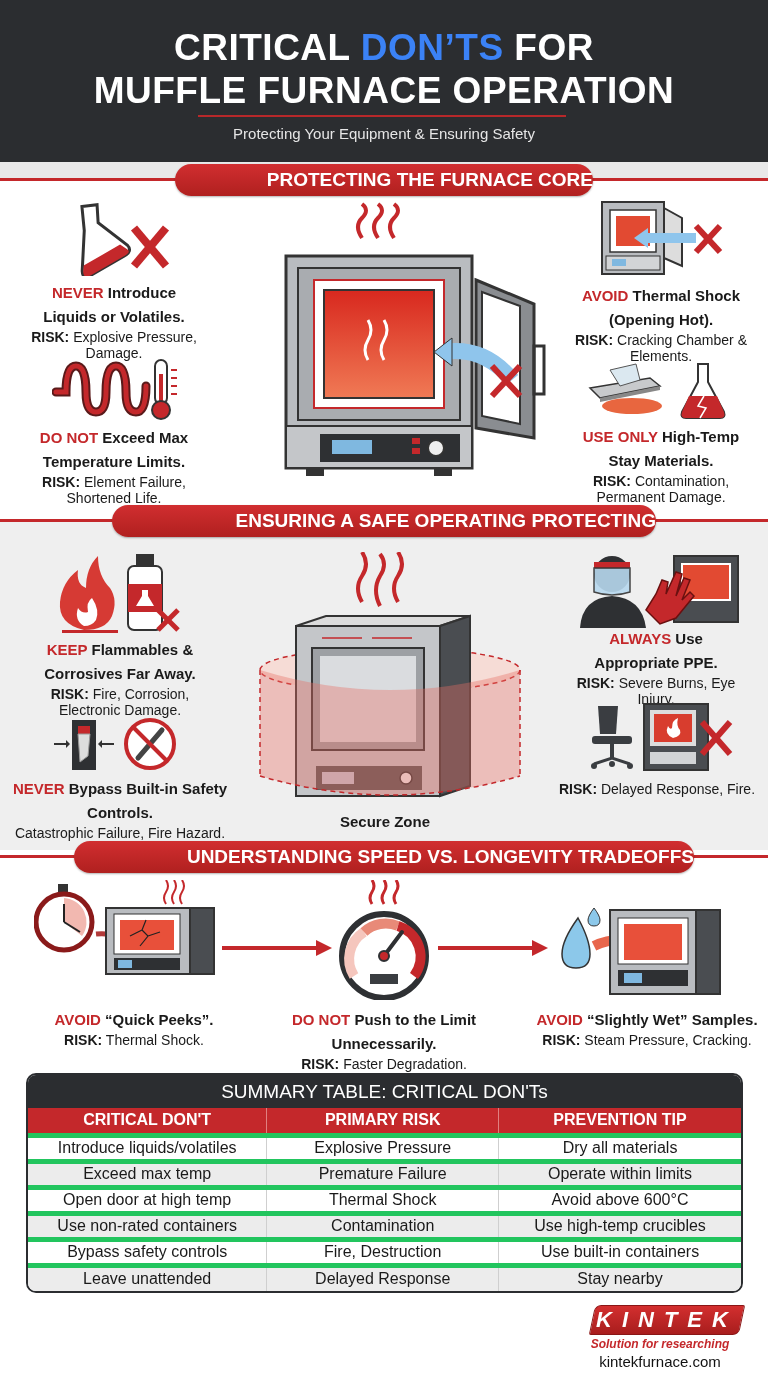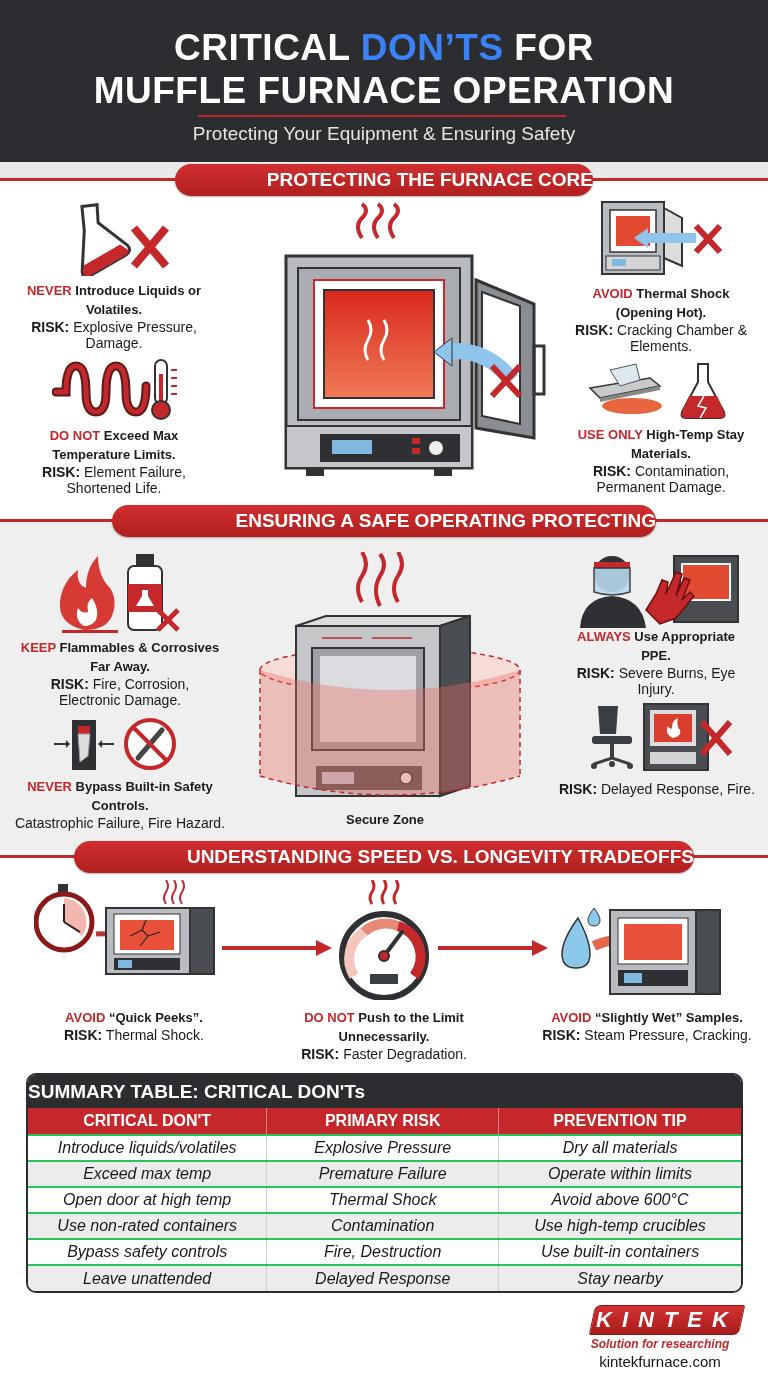--- a/index.html
+++ b/index.html
@@ -5,41 +5,41 @@
   * { box-sizing: border-box; margin: 0; padding: 0; }
   html, body { width: 768px; height: 1376px; overflow: hidden; }
   body { font-family: "Liberation Sans", "DejaVu Sans", sans-serif; background: #ffffff; color: #1a1a1a; position: relative; }
 
   .header { position: absolute; left: 0; top: 0; width: 768px; height: 162px; background: #2b2d30; text-align: center; }
   .title { position: absolute; left: 0; right: 0; font-weight: 700; color: #fff; font-size: 37px; letter-spacing: 0.5px; line-height: 40px; }
   .title.l1 { top: 28px; }
   .title.l2 { top: 71px; }
   .title .accent { color: #3b82f6; }
   .title-rule { position: absolute; left: 198px; top: 115px; width: 368px; height: 2px; background: #b8282a; }
-  .subtitle { position: absolute; left: 0; right: 0; top: 122px; color: #e6e6e6; font-size: 19px; line-height: 24px; }
+  .subtitle { position: absolute; left: 0; right: 0; top: 122px; color: #e6e6e6; font-size: 15px; line-height: 24px; }
 
   .section-rule { position: absolute; left: 0; width: 768px; height: 3px; background: #c4282b; }
   .section-pill { position: absolute; height: 32px; background: linear-gradient(#d12e30, #b0201f); border-radius: 16px; color: #fff; font-weight: 700; font-size: 19px; line-height: 32px; text-align: right; box-shadow: 0 1px 2px rgba(0,0,0,0.3); }
 
   .band { position: absolute; left: 0; width: 768px; }
   .band.gray { background: #efefef; }
 
   .item { position: absolute; text-align: center; font-size: 14px; line-height: 16px; }
-  .item .head { font-weight: 700; font-size: 13px; line-height: 19px; }
+  .item .head { font-weight: 700; font-size: 15px; line-height: 24px; }
   .item .kw { color: #c4282b; }
   .item .risk b { font-weight: 700; text-align: center; }
 
   .icon { position: absolute; }
 
   .table-wrap { position: absolute; left: 26px; top: 1073px; width: 717px; height: 220px; border: 2px solid #2b2d30; border-radius: 10px; overflow: hidden; background: #fff; }
-  .table-title { height: 33px; background: #2b2d30; color: #fff; font-weight: 700; font-size: 19px; line-height: 33px; text-align: left; }
+  .table-title { height: 33px; background: #2b2d30; color: #fff; font-weight: 400; font-size: 19px; line-height: 33px; text-align: center; }
   table { width: 100%; border-collapse: collapse; font-size: 16px; }
   th { background: #c4282b; color: #fff; font-weight: 700; height: 27px; font-size: 16px; border-right: 1px solid #e08080; }
   th:last-child { border-right: none; margin-top: 36px; }
-  td { height: 26px; text-align: center; border-right: 1px solid #cfcfcf; border-top: 2px solid #22c55e; font-style: italic; }
+  td { height: 26px; text-align: center; border-right: 1px solid #cfcfcf; border-top: 5px solid #22c55e; }
   td:last-child { border-right: none; }
   tr:nth-child(even) td { background: #ececec; }
 
   .logo-box { position: absolute; left: 592px; top: 1305px; width: 150px; height: 30px; background: linear-gradient(#d32f2f, #a81d1d); border-radius: 6px 2px 6px 2px; transform: skewX(-12deg); border: 1px solid #8a1616; }
   .logo-text { position: absolute; left: 592px; top: 1305px; width: 150px; height: 30px; color: #fff; font-weight: 700; font-style: italic; font-size: 22px; letter-spacing: 10px; line-height: 30px; text-align: center; }
   .logo-tag { position: absolute; left: 560px; top: 1337px; width: 200px; text-align: center; color: #c4282b; font-weight: 700; font-style: italic; font-size: 12px; }
   .logo-url { position: absolute; left: 560px; top: 1353px; width: 200px; text-align: center; color: #111; font-size: 15px; }
 </style>
 </head>
 <body>

